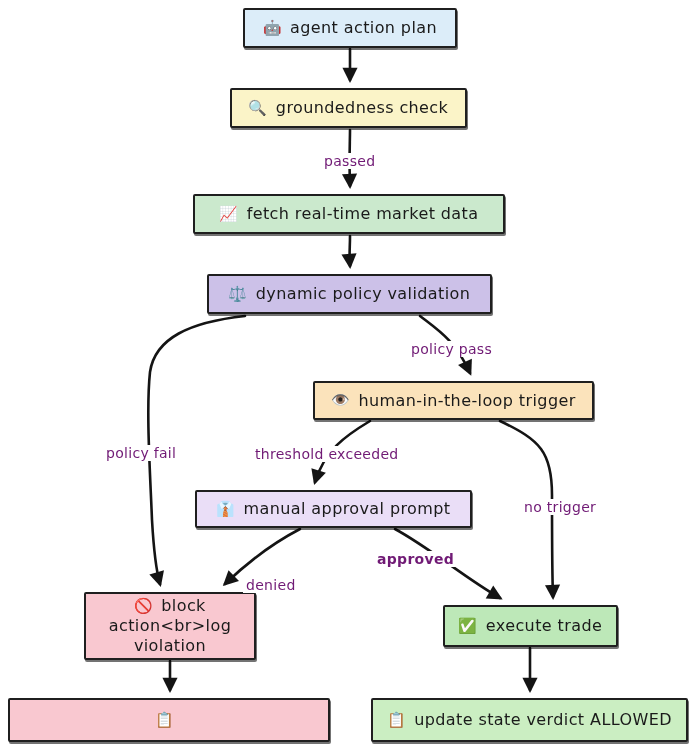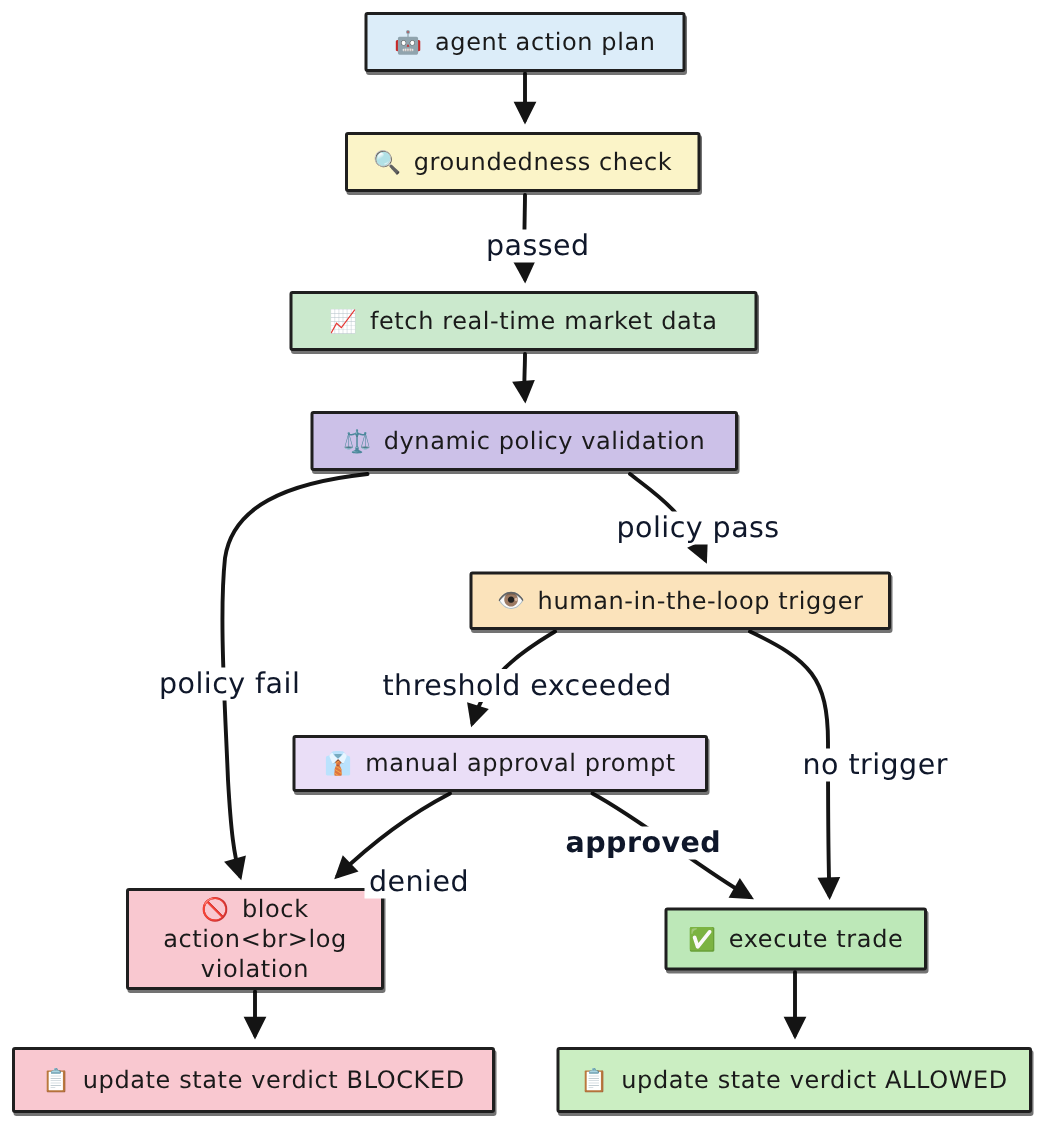--- a/index.html
+++ b/index.html
@@ -55,22 +55,22 @@
     padding: 4px 8px;
   }
   .node.multiline .lineflex {
     display: flex;
     align-items: center;
     justify-content: center;
   }
   .edge-label {
     position: absolute;
     font-family: "DejaVu Sans", sans-serif;
-    font-size: 19px;
-    color: #0f172a;
+    font-size: 14px;
+    color: #701a75;
     letter-spacing: 0.3px;
     background: #ffffff;
     padding: 0 3px;
     white-space: nowrap;
   }
 </style>
 </head>
 <body>
 
 <div id="canvas" style="background: rgb(255, 255, 255);">
@@ -135,29 +135,28 @@
     <span class="lbl">violation</span>
   </div>
 
   <div class="node" id="n-execute_trade" style="left: 443px; top: 605px; width: 175px; height: 42px; background: rgb(189, 232, 184); border-color: rgb(31, 31, 31);">
     <span class="ico">✅</span>
     <span class="lbl">execute trade</span>
   </div>
 
   <div class="node" id="n-update_state_blocked" style="left: 8px; top: 698px; width: 322px; height: 44px; background: rgb(249, 200, 208); border-color: rgb(31, 31, 31);">
     <span class="ico">📋</span>
-    <span class="lbl">update state verdict BLOCKED</span>
   </div>
 
   <div class="node" id="n-update_state_allowed" style="left: 371px; top: 698px; width: 317px; height: 44px; background: rgb(203, 238, 194); border-color: rgb(31, 31, 31);">
     <span class="ico">📋</span>
     <span class="lbl">update state verdict ALLOWED</span>
   </div>
 
   <div class="edge-label" id="el-e2" style="left: 321px; top: 153px;">passed</div>
   <div class="edge-label" id="el-e4" style="left: 408px; top: 341px;">policy pass</div>
   <div class="edge-label" id="el-e5" style="left: 103px; top: 445px; text-align: right;">policy fail</div>
   <div class="edge-label" id="el-e6" style="left: 252px; top: 446px;">threshold exceeded</div>
-  <div class="edge-label" id="el-e7" style="left: 532px; top: 499px;">no trigger</div>
+  <div class="edge-label" id="el-e7" style="left: 521px; top: 499px;">no trigger</div>
   <div class="edge-label" id="el-e8" style="left: 243px; top: 551px; margin-top: 26px;">denied</div>
   <div class="edge-label" id="el-e9" style="left: 374px; top: 551px; font-weight: bold;">approved</div>
 
 </div>
 
 </body></html>

